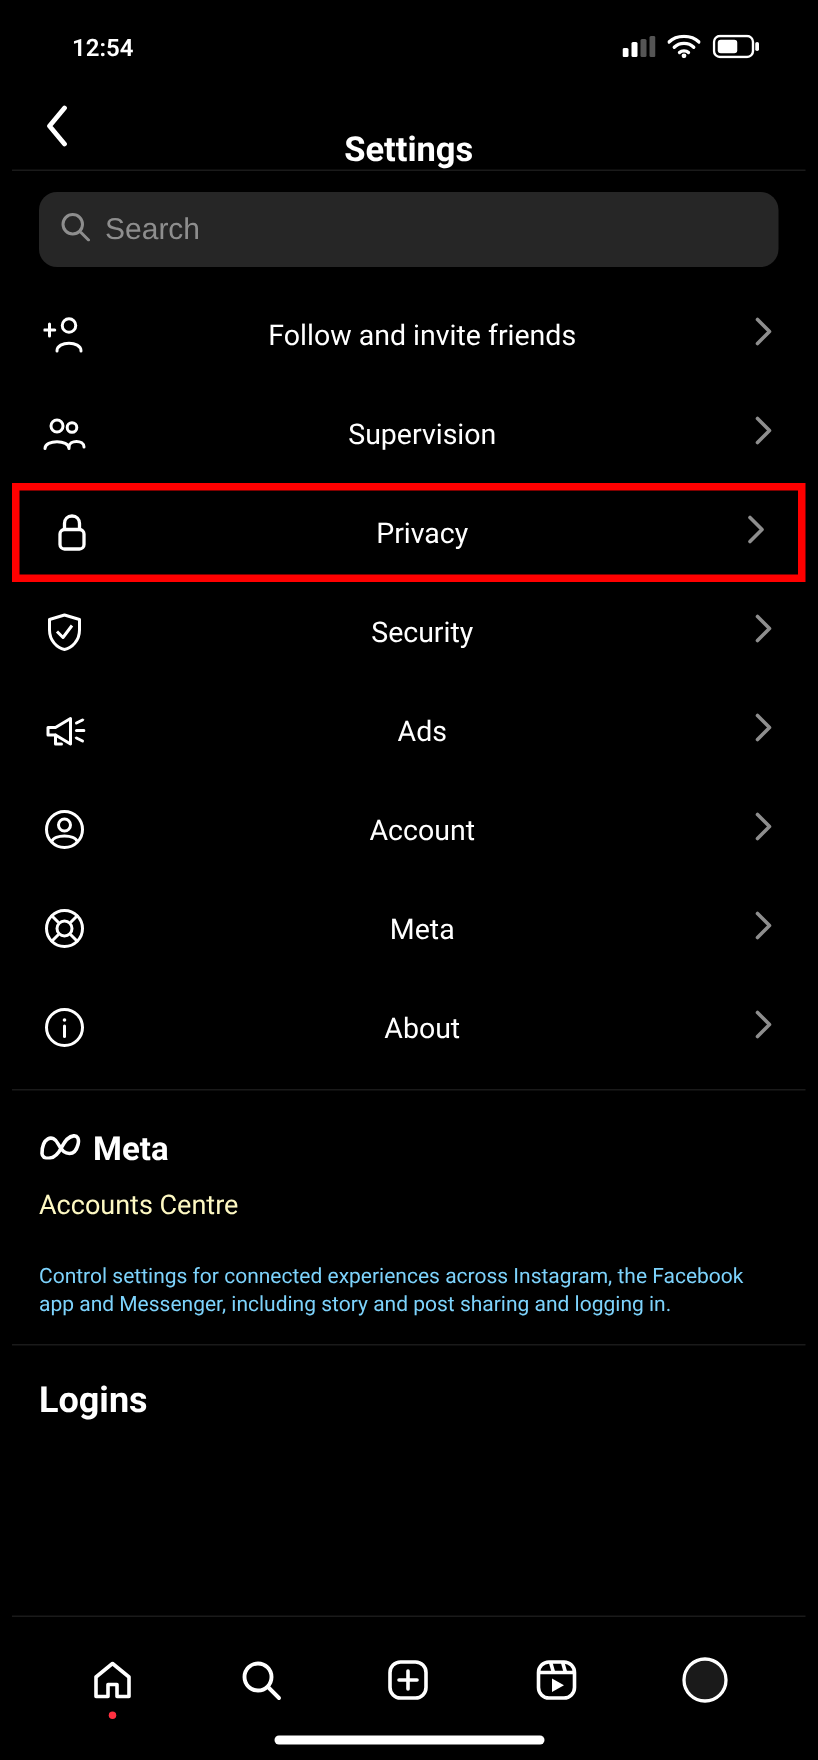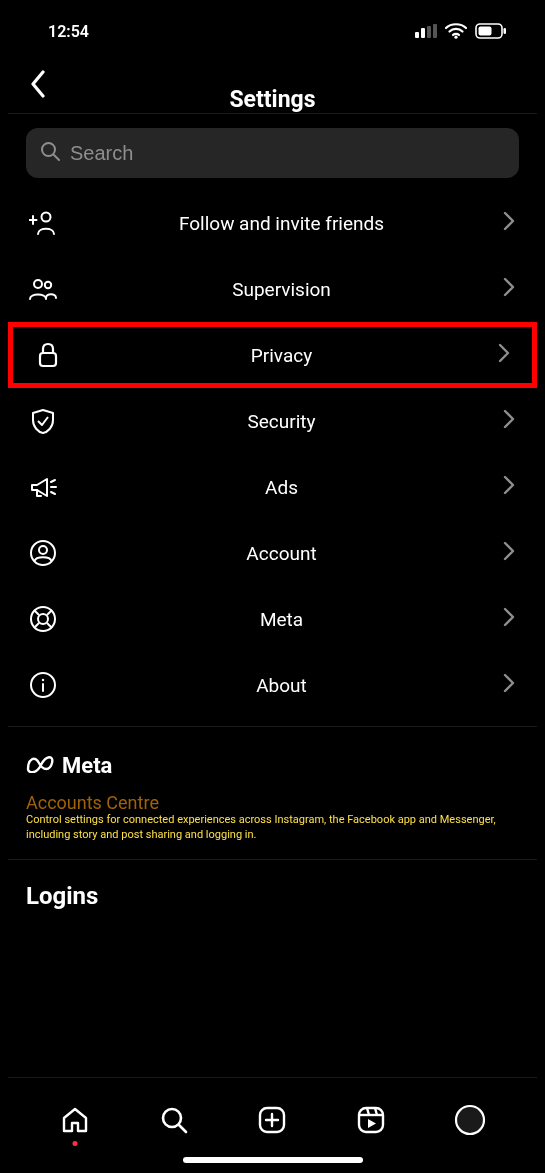--- a/index.html
+++ b/index.html
@@ -86,22 +86,22 @@
   .row.highlight {
     border:5px solid #f00;
     margin:0 0;
   }
   .row-icon { width:34px; display:flex; justify-content:center; }
   .row-label { font-size:19px; flex:1; }
   .chevron { color:#8e8e8e; }
   
   .meta-section { padding:26px 18px 16px; border-top:1px solid #1a1a1a; margin-top:8px; border-bottom:1px solid #1a1a1a;}
   .meta-logo { display:flex; align-items:center; gap:6px; font-size:22px; font-weight:700; }
-  .accounts-link { color:#a16207; font-size:18px; margin-top:14px; }
-  .meta-desc { color:#fde047; font-size:11px; line-height:1.35; margin-top:0; }
+  .accounts-link { color:#fef9c3; font-size:18px; margin-top:14px; }
+  .meta-desc { color:#7dd3fc; font-size:14px; line-height:1.35; margin-top:28px; }
   .logins { padding:22px 18px 30px; font-size:24px; font-weight:700; }
   
   .bottom-nav {
     margin-top:auto;
     display:flex;
     justify-content:space-around;
     align-items:center;
     padding:12px 18px 2px;
     border-top:1px solid #1a1a1a;
     height:74px;

